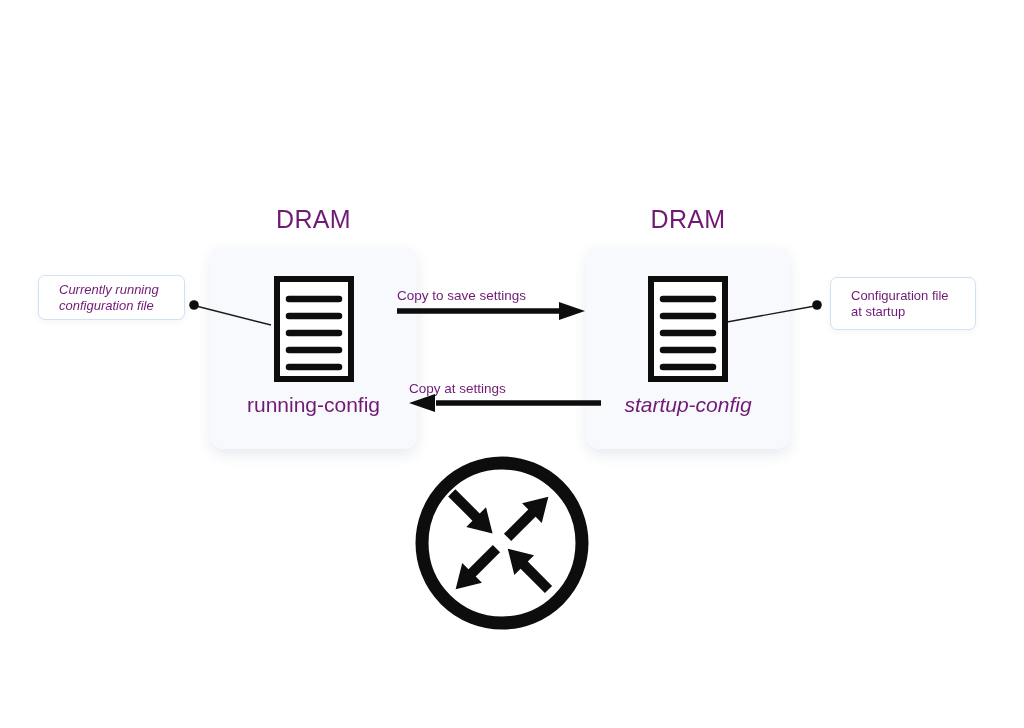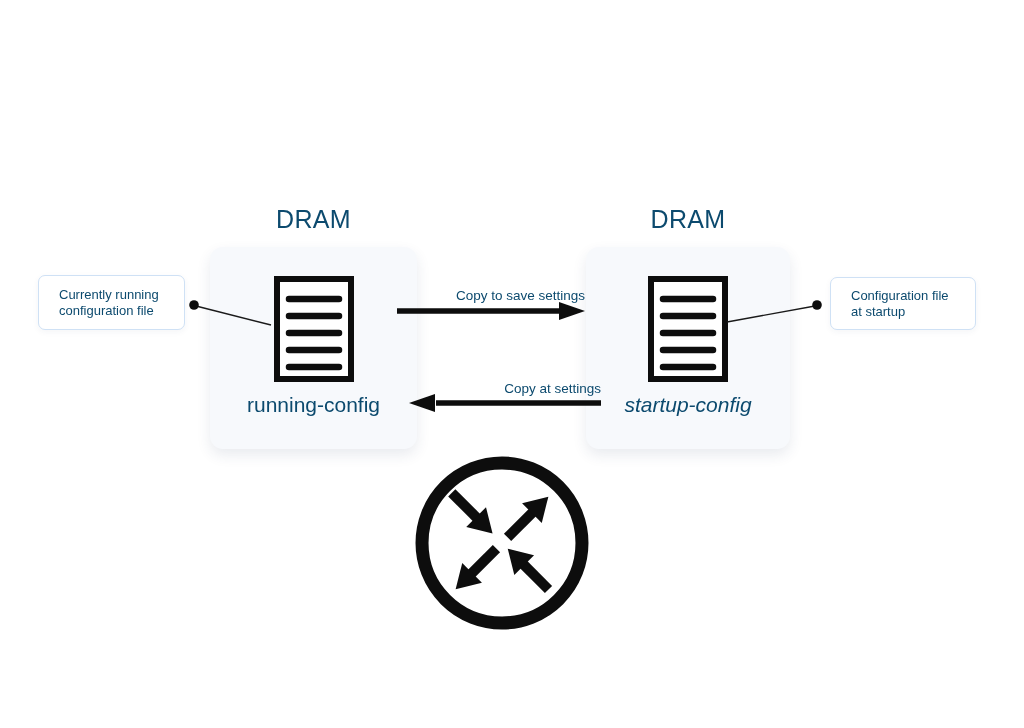--- a/index.html
+++ b/index.html
@@ -1,42 +1,42 @@
 <!DOCTYPE html>
 <html><head>
 <meta charset="utf-8">
 <style>
   html,body{margin:0;padding:0;background:#ffffff;}
   #canvas{position:relative;width:1024px;height:728px;background:#ffffff;
-          font-family:"Liberation Sans",sans-serif;color:#0c4a6e;overflow:hidden;}
+          font-family:"Liberation Sans",sans-serif;color:#701a75;overflow:hidden;}
 
   .mem-title{position:absolute;top:205px;height:30px;font-size:25px;font-weight:500;
              text-align:center;letter-spacing:0.3px;}
   #dram-title{left:210px;width:207px;}
   #nvram-title{left:586px;width:204px;}
 
   .memory-box{position:absolute;top:247px;height:202px;background:#f7f9fc;border-radius:13px;
               box-shadow:0 6px 14px rgba(40,60,100,0.10);display:flex;flex-direction:column;
               align-items:center;box-sizing:border-box;padding-top:29px;}
   #dram-box{left:210px;width:207px;}
   #nvram-box{left:586px;width:204px;font-style:italic;}
   .file-label{font-size:21px;margin-top:7px;white-space:nowrap;}
 
-  .flow-label{position:absolute;font-size:13.5px;white-space:nowrap;text-align:right;}
+  .flow-label{position:absolute;font-size:13.5px;white-space:nowrap;text-align:left;}
   #save-label{left:397px;top:288px;width:188px;}
   #startup-label{left:409px;top:381px;width:192px;}
   .flow-arrow{position:absolute;}
   #save-arrow{left:397px;top:300px;}
   #startup-arrow{left:409px;top:392px;}
 
   .callout{position:absolute;background:#ffffff;border:1px solid #cfe1f5;border-radius:7px;
            box-shadow:0 2px 6px rgba(40,60,100,0.05);display:flex;flex-direction:column;
            justify-content:center;box-sizing:border-box;padding-left:20px;
            font-size:13px;line-height:16px;}
-  #left-callout{left:38px;top:275px;width:147px;height:55px;}
+  #left-callout{left:38px;top:275px;width:147px;height:45px;font-style:italic;}
   #right-callout{left:830px;top:277px;width:146px;height:53px;}
 
   #connector-layer{position:absolute;left:0;top:0;pointer-events:none;}
   #router{position:absolute;left:409px;top:450px;}
 </style>
 </head>
 <body>
 
 <div id="canvas">
 

